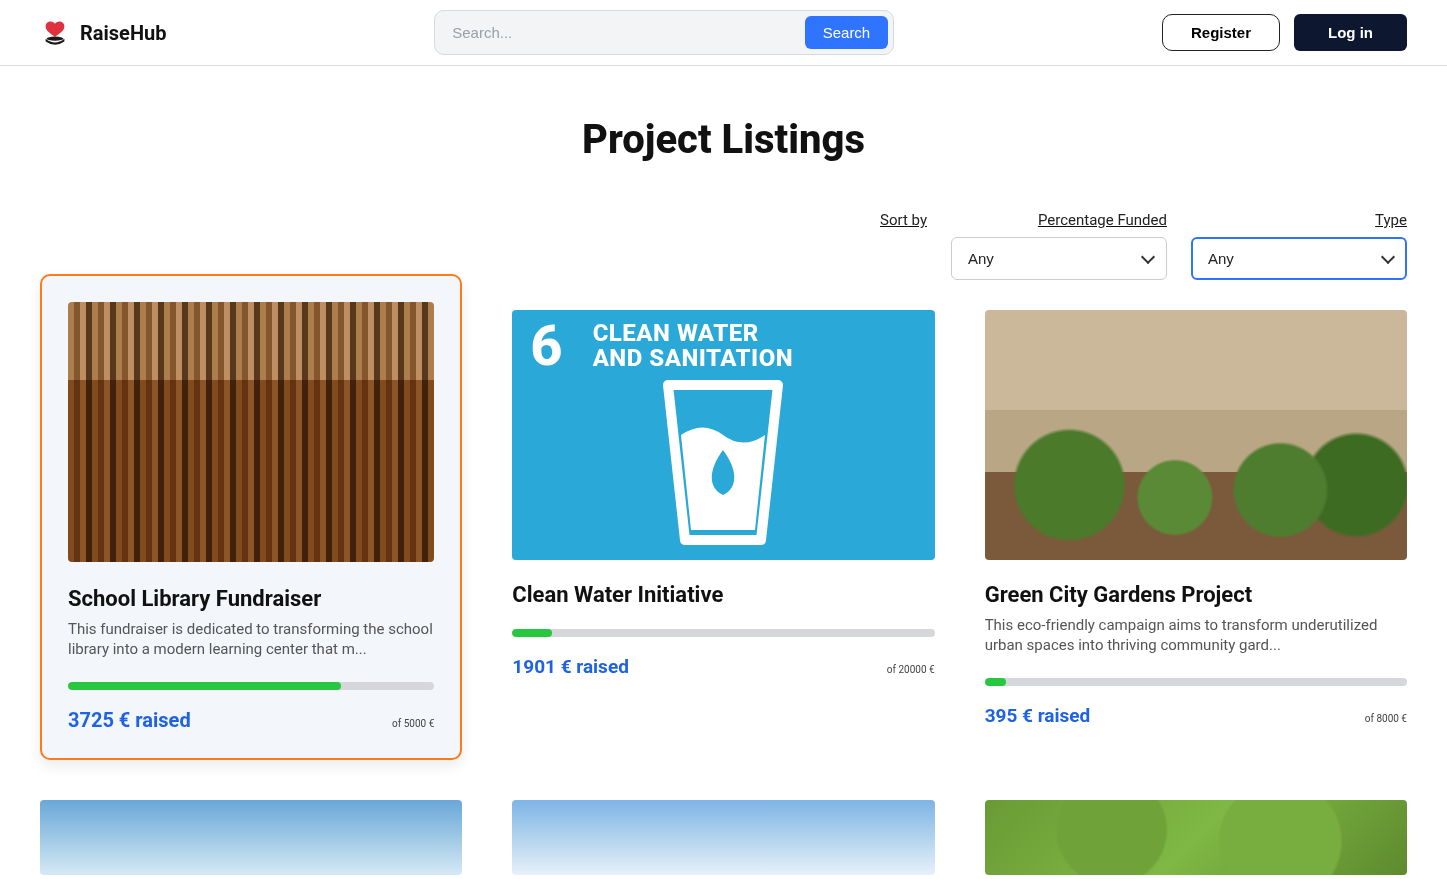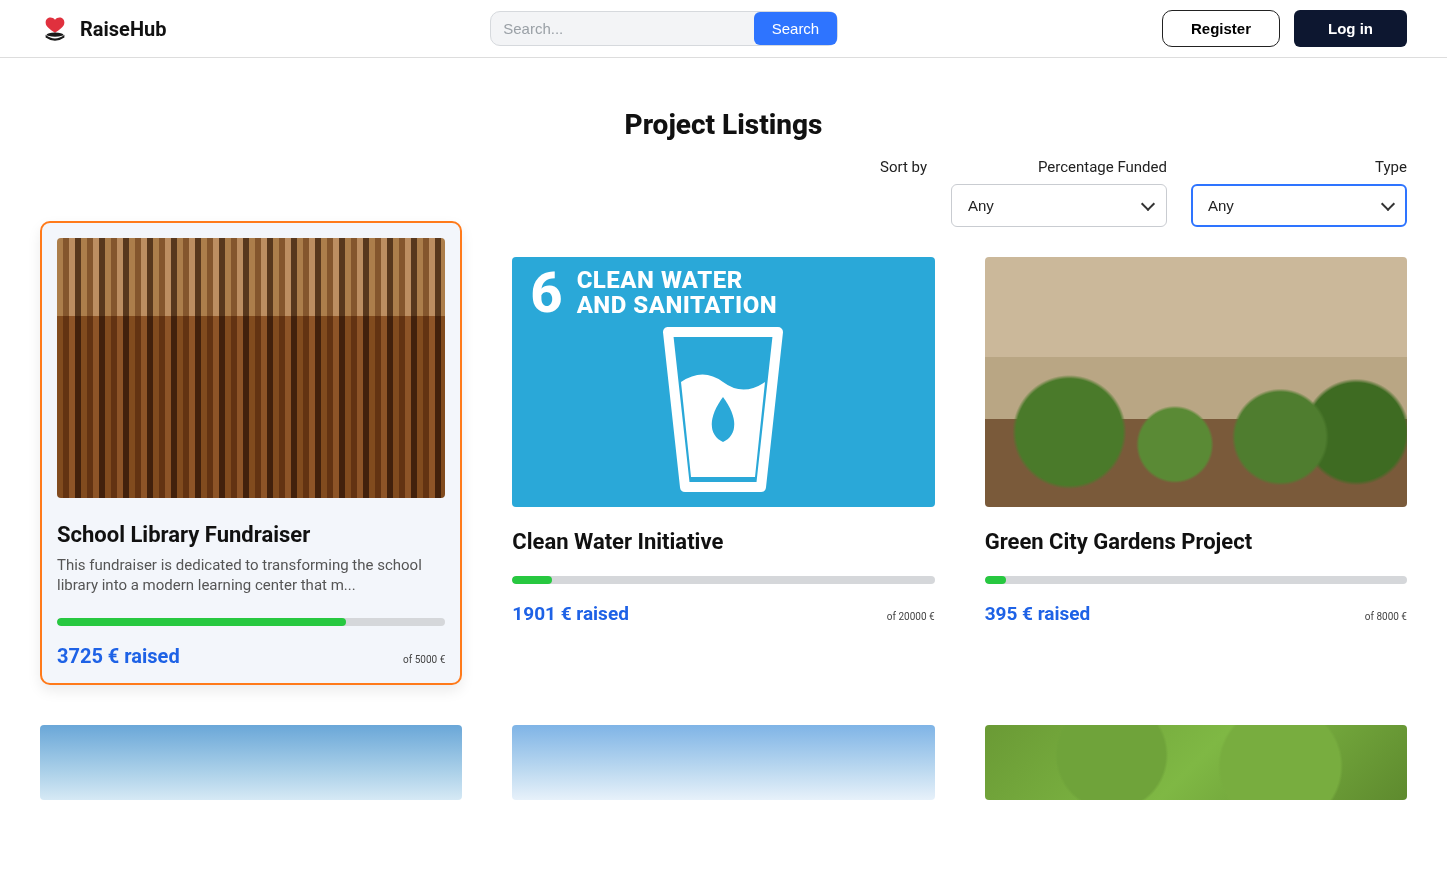--- a/index.html
+++ b/index.html
@@ -32,24 +32,25 @@
   .brand-logo {
     width: 30px; height: 30px;
   }
   .search-wrap {
     flex: 1 1 auto;
     display: flex;
     justify-content: center;
   }
   .search-form {
     display: flex;
-    width: 348px;
+    width: 460px;
     background: #f3f4f6;
     border: 1px solid #d6d9dd;
     border-radius: 10px;
+    padding: 5px;
     gap: 6px;
     align-items: center;
   }
   .search-input {
     flex: 1;
     background: transparent;
     border: none;
     outline: none;
     font-size: 15px;
     padding: 6px 12px;
@@ -89,31 +90,32 @@
     font-size: 15px;
     font-weight: 600;
     cursor: pointer;
   }
   
   .main {
     padding: 50px 40px 60px 40px;
   }
   .page-title {
     text-align: center;
-    font-size: 28px;
+    font-size: 40px;
     font-weight: 800;
     color: #111;
-    margin-bottom: 17px;
+    margin-bottom: 48px;
   }
   .filters {
     display: flex;
     justify-content: flex-end;
     gap: 24px;
     margin-bottom: 30px;
     flex-wrap: wrap;
+    text-decoration: underline;
   }
   .filter {
     display: flex;
     flex-direction: column;
     align-items: flex-end;
     gap: 8px;
   }
   .filter-label {
     font-size: 15px;
     color: #222;
@@ -204,21 +206,21 @@
   }
   .goal {
     color: #444;
     font-size: 10px;
   }
   
   .card.highlight {
     border: 2px solid #ff7a1a;
     background: #f3f6fb;
     border-radius: 10px;
-    padding: 15px;
+    padding: 26px;
     box-shadow: 0 6px 14px rgba(0,0,0,0.08);
     margin-top: -36px;
   }
   .card.highlight .card-img { height: 260px; }
   .card.highlight .card-title { margin-top: 24px; }
   .card.highlight .raised { font-size: 20px; }
 
   
   .img-library {
     background:
@@ -250,21 +252,21 @@
   .img-aerial {
     background:
       radial-gradient(circle at 30% 40%, #6fa33a 0 18%, transparent 19%),
       radial-gradient(circle at 70% 55%, #78ad3f 0 20%, transparent 21%),
       linear-gradient(135deg,#6a9a35 0%,#7fb844 50%,#5e8a2e 100%);
   }
   .water-top {
     display:flex; align-items:center; gap:14px; width:100%; padding:8px 18px 2px 18px;
   }
   .big6 { font-size:56px; font-weight:800; line-height:1; }
-  .water-text { font-size:24px; font-weight:800; letter-spacing:0.5px; line-height:1.05; }
+  .water-text { font-size:24px; font-weight:800; letter-spacing:0.5px; line-height:1.05;margin-left:16px; }
   .glass-svg { margin-top:4px; }
 
   
 </style>
 </head>
 <body>
 
 <div class="header">
   <a class="brand">
     <span class="brand-logo">
@@ -345,20 +347,21 @@
           <div class="progress-fill" style="width: 9.505%;"></div>
         </div>
         <div class="card-footer">
           <div class="raised">1901 € raised</div>
           <div class="goal">of 20000 €</div>
         </div>
       </div>
       <div class="card">
         <div class="card-img img-garden"></div>
         <div class="card-title">Green City Gardens Project</div>
+        <div class="card-desc">This eco-friendly campaign aims to transform underutilized urban spaces into thriving community gard...</div>
         <div class="progress">
           <div class="progress-fill" style="width: 4.9375%;"></div>
         </div>
         <div class="card-footer">
           <div class="raised">395 € raised</div>
           <div class="goal">of 8000 €</div>
         </div>
       </div>
       <div class="card">
         <div class="card-img img-wind" style="height: 75px;"></div>

